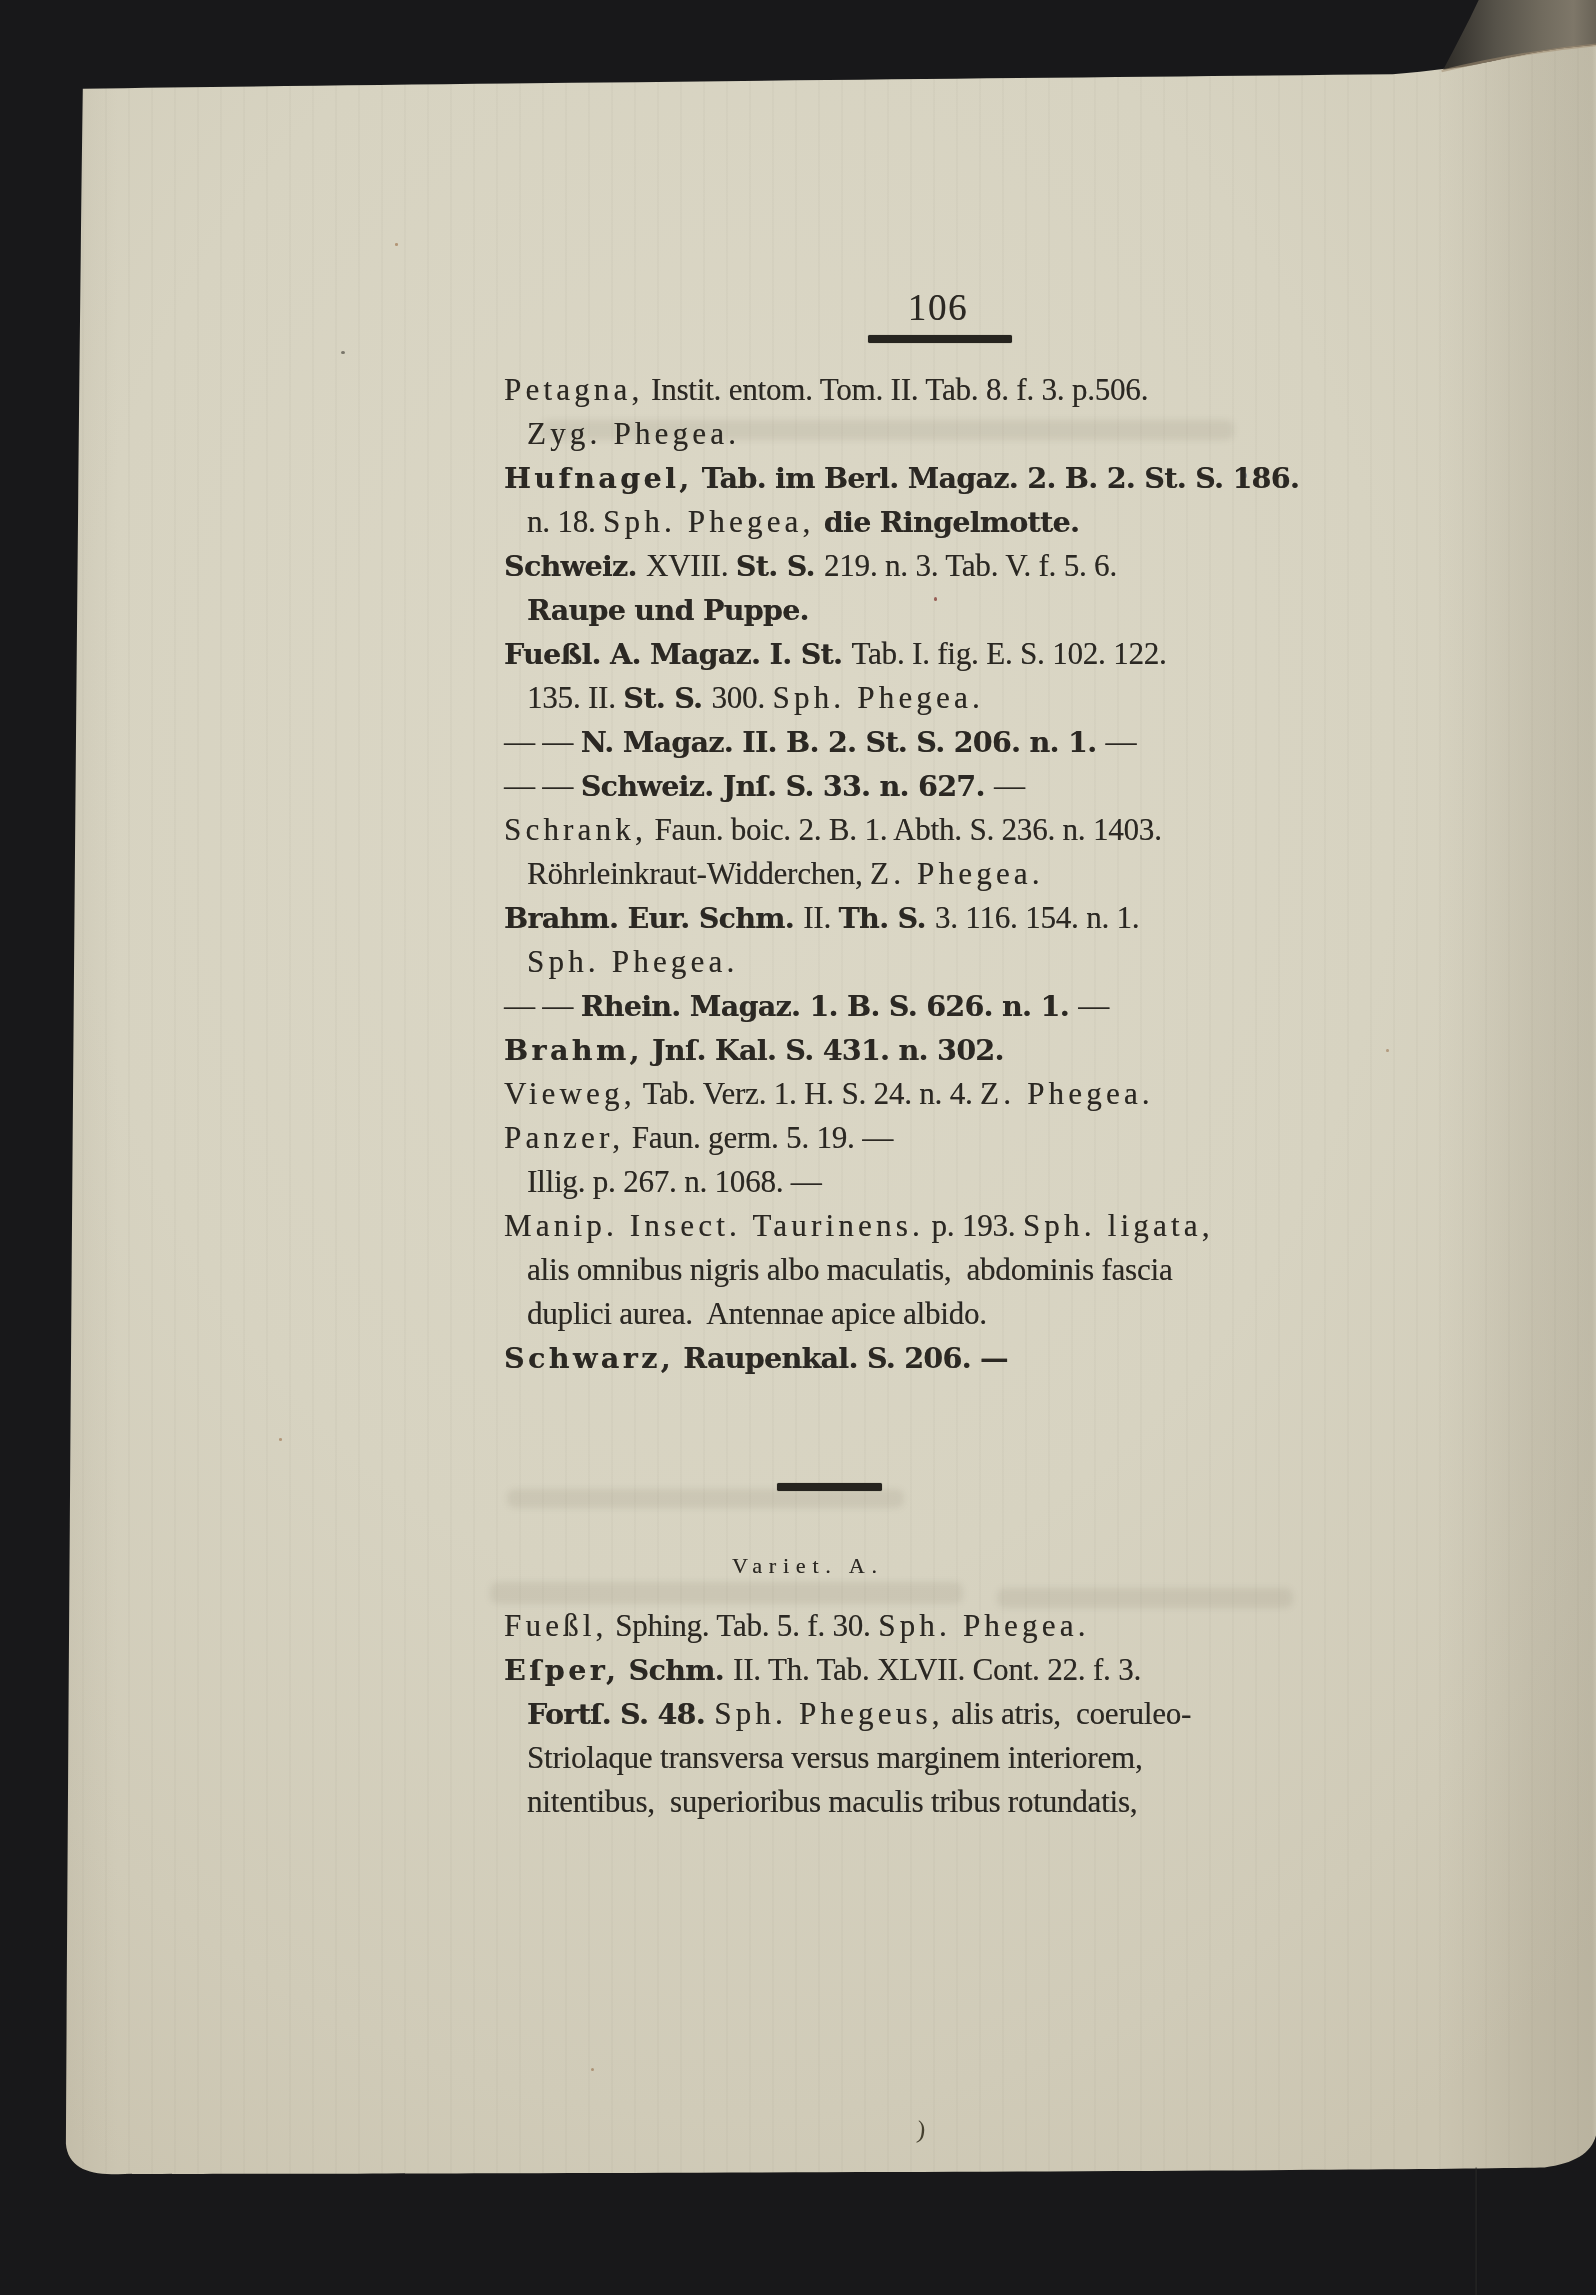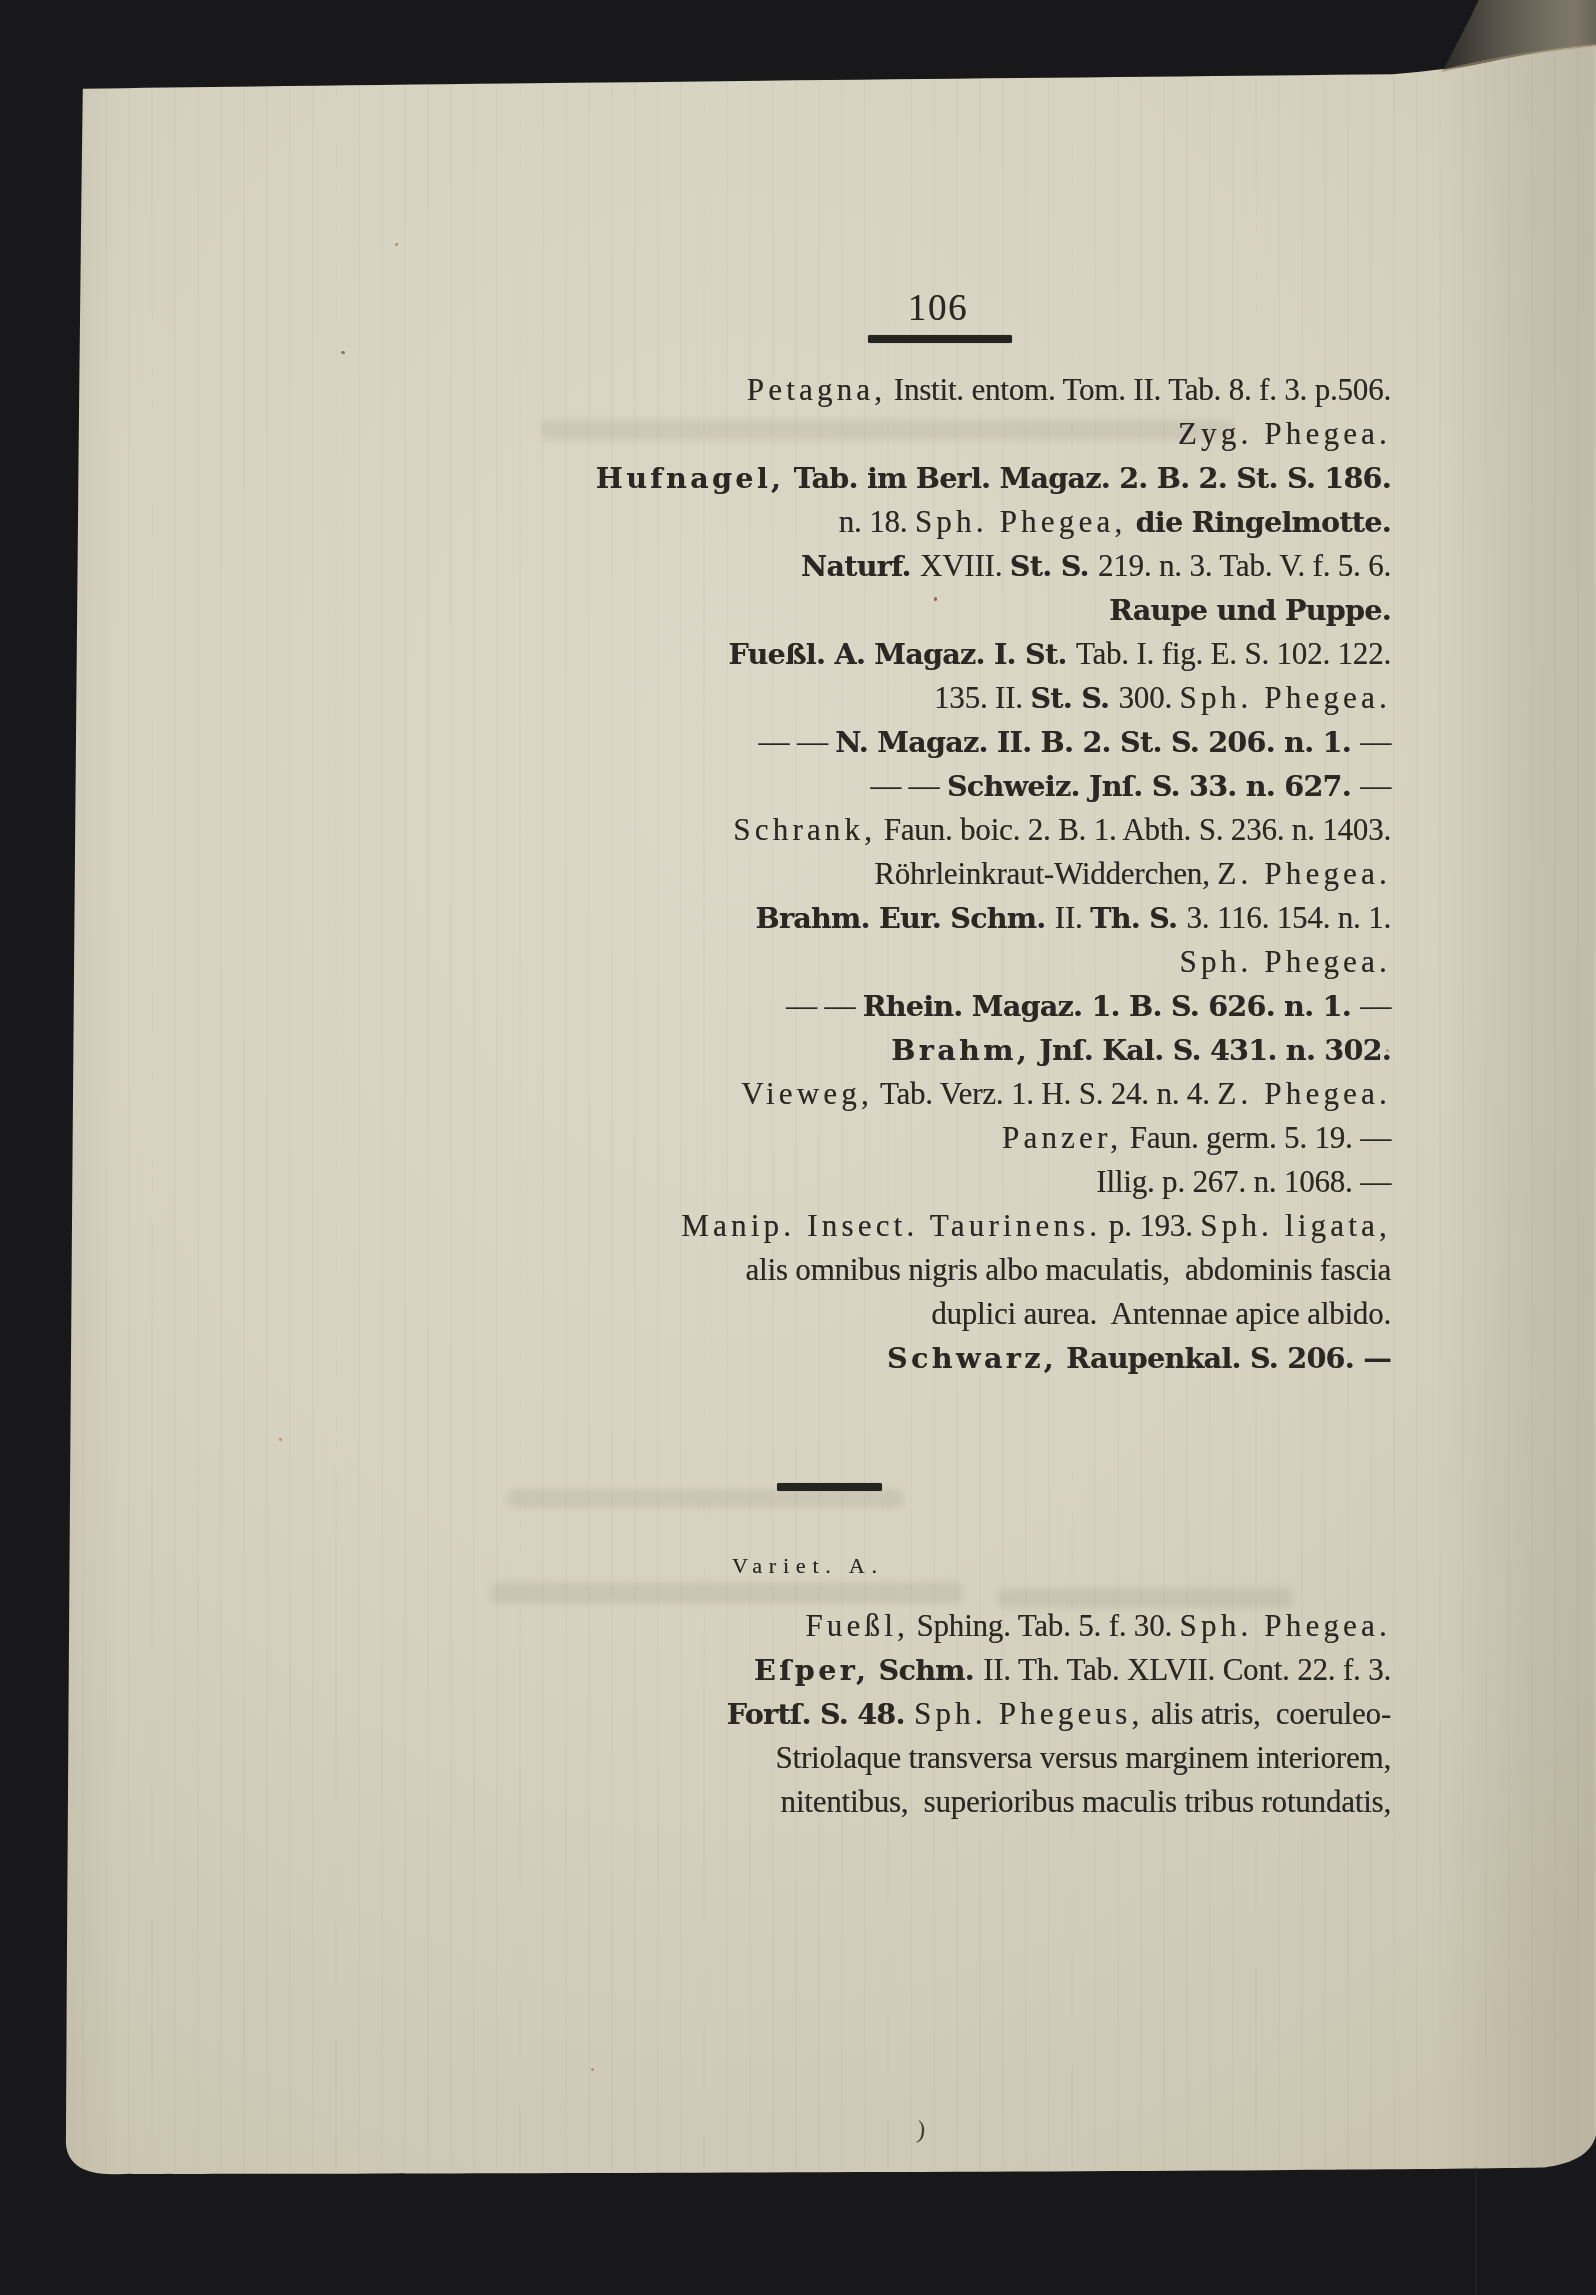--- a/index.html
+++ b/index.html
@@ -14,21 +14,21 @@
       repeating-linear-gradient(90deg, rgba(115,110,95,0.045) 0 1.7px, rgba(115,110,95,0) 1.7px 23px),
       radial-gradient(ellipse 1267px 1605px at 44% 34%, #dcd8c7 0%, #d7d3c1 52%, #d0cbb8 84%, #cbc5b1 100%);
   }
   
   .mask{position:absolute;left:0;top:0;width:1597px;height:2295px;pointer-events:none;}
   
   .col{position:absolute;left:504px;width:887px;color:#2b2823;font-size:31px;
        letter-spacing:-0.2px;text-shadow:0.2px 0.3px 0.5px rgba(43,40,35,0.55);}
   #lines-a{top:368px;}
   #lines-b{top:1604px;}
-  .line{height:44px;line-height:44px;white-space:pre;text-align:right;}
+  .line{height:44px;line-height:44px;white-space:pre;}
   .line.ind{padding-left:23px;}
   .seg-r{}
   .seg-sp{letter-spacing:4.2px;}
   .seg-f{font-family:"DejaVu Serif",serif;font-weight:700;font-size:0.92em;letter-spacing:-0.7px;}
   .seg-fsp{font-family:"DejaVu Serif",serif;font-weight:700;font-size:0.92em;letter-spacing:3.4px;}
   .pagenum{position:absolute;left:879px;top:286px;width:118px;text-align:center;
        color:#2b2823;font-size:37px;letter-spacing:1.7px;
        text-shadow:0.3px 0.3px 0.6px rgba(43,40,35,0.6);}
   .pagenum-rule{position:absolute;left:868px;top:335px;width:144px;height:8.4px;
        background:#26241f;border-radius:1.7px;box-shadow:0 0 0.8px rgba(38,36,31,.8);}
@@ -63,21 +63,21 @@
   <div class="speck" style="left:341px;top:351px;width:4.2px;height:3.4px;background:#3a372f;opacity:.6;"></div>
 
   <div class="pagenum">106</div>
   <div class="pagenum-rule"></div>
 
   <div class="col" id="lines-a">
       <div class="line"><span class="seg-sp">Petagna,</span><span class="seg-r"> Instit. entom. Tom. II. Tab. 8. f. 3. p.506.</span></div>
       <div class="line ind"><span class="seg-sp">Zyg. Phegea.</span></div>
       <div class="line"><span class="seg-fsp">Hufnagel,</span><span class="seg-f"> Tab. im Berl. Magaz. 2. B. 2. St. S. 186.</span></div>
       <div class="line ind"><span class="seg-r">n. 18. </span><span class="seg-sp">Sph. Phegea,</span><span class="seg-f"> die Ringelmotte.</span></div>
-      <div class="line"><span class="seg-f">Naturf. </span><span class="seg-r">XVIII. </span><span class="seg-f">St. S. </span><span class="seg-r">219. n. 3. Tab. V. f. 5. 6.</span></div>
+      <div class="line"><span class="seg-f">Schweiz. </span><span class="seg-r">XVIII. </span><span class="seg-f">St. S. </span><span class="seg-r">219. n. 3. Tab. V. f. 5. 6.</span></div>
       <div class="line ind"><span class="seg-f">Raupe und Puppe.</span></div>
       <div class="line"><span class="seg-f">Fueßl. A. Magaz. I. St. </span><span class="seg-r">Tab. I. fig. E. S. 102. 122.</span></div>
       <div class="line ind"><span class="seg-r">135. II. </span><span class="seg-f">St. S. </span><span class="seg-r">300. </span><span class="seg-sp">Sph. Phegea.</span></div>
       <div class="line"><span class="seg-r">— — </span><span class="seg-f">N. Magaz. II. B. 2. St. S. 206. n. 1. </span><span class="seg-r">—</span></div>
       <div class="line"><span class="seg-r">— — </span><span class="seg-f">Schweiz. Jnſ. S. 33. n. 627. </span><span class="seg-r">—</span></div>
       <div class="line"><span class="seg-sp">Schrank,</span><span class="seg-r"> Faun. boic. 2. B. 1. Abth. S. 236. n. 1403.</span></div>
       <div class="line ind"><span class="seg-r">Röhrleinkraut-Widderchen, </span><span class="seg-sp">Z. Phegea.</span></div>
       <div class="line"><span class="seg-f">Brahm. Eur. Schm. </span><span class="seg-r">II. </span><span class="seg-f">Th. S. </span><span class="seg-r">3. 116. 154. n. 1.</span></div>
       <div class="line ind"><span class="seg-sp">Sph. Phegea.</span></div>
       <div class="line"><span class="seg-r">— — </span><span class="seg-f">Rhein. Magaz. 1. B. S. 626. n. 1. </span><span class="seg-r">—</span></div>

